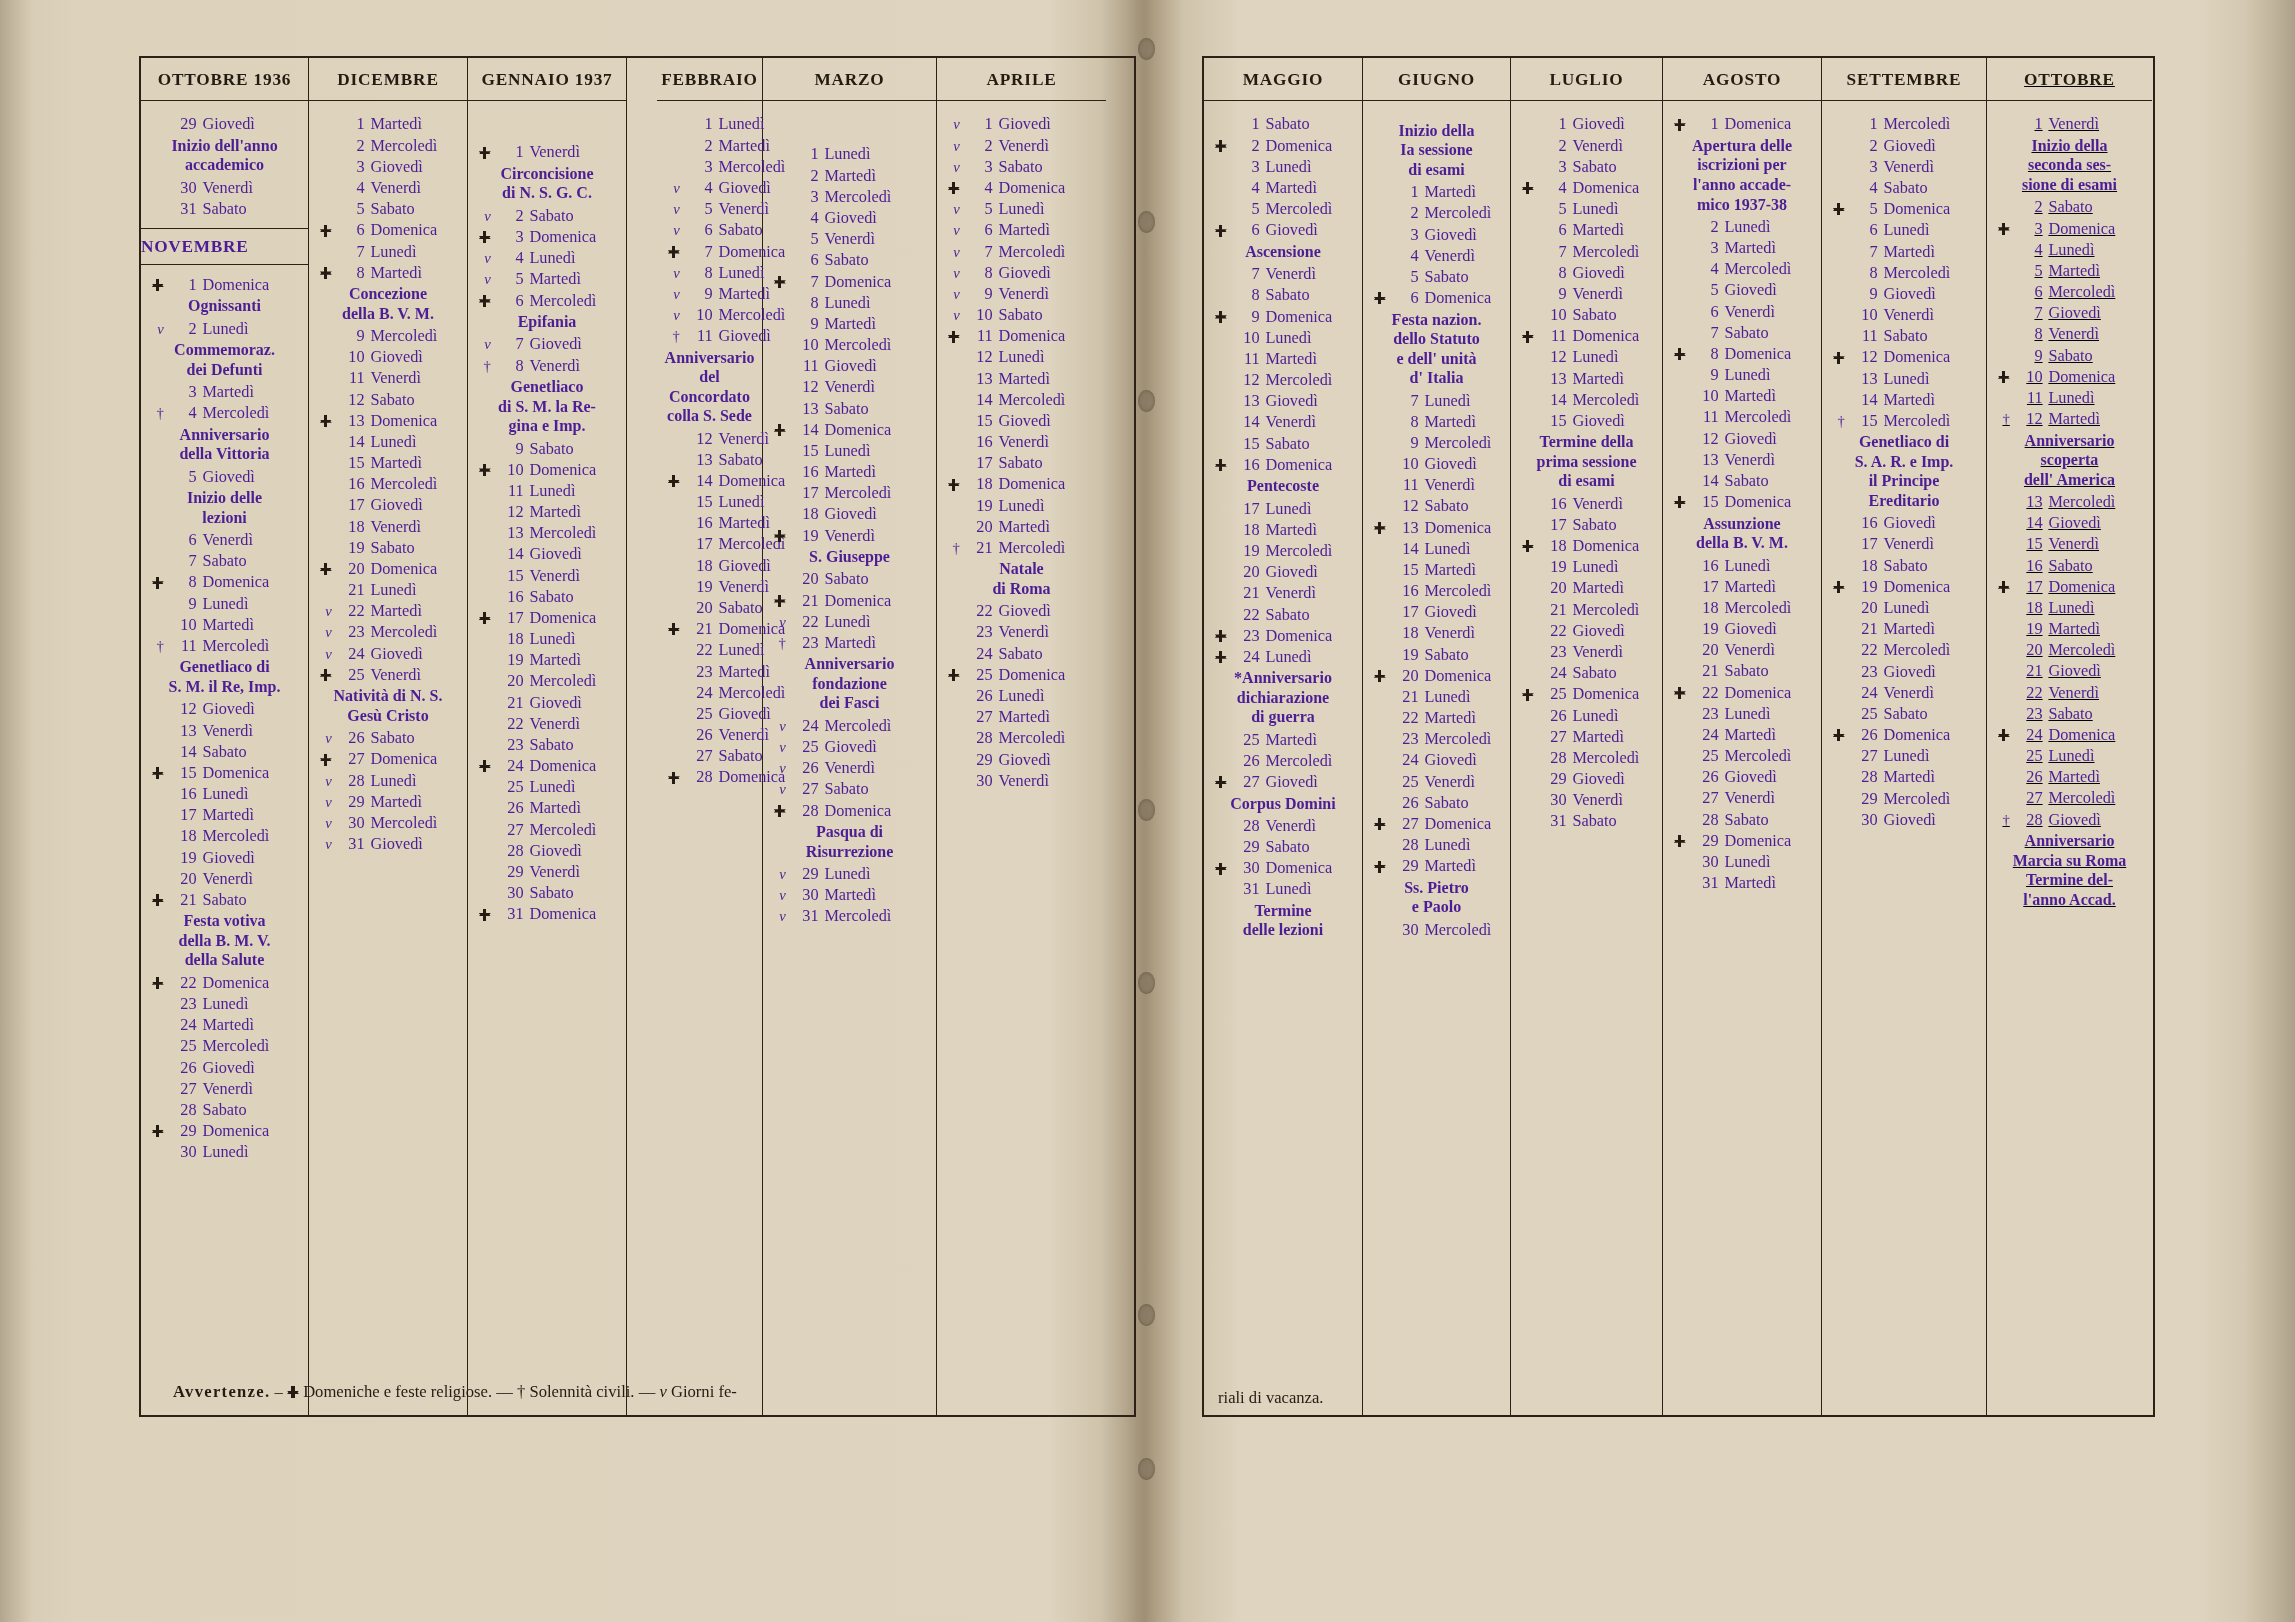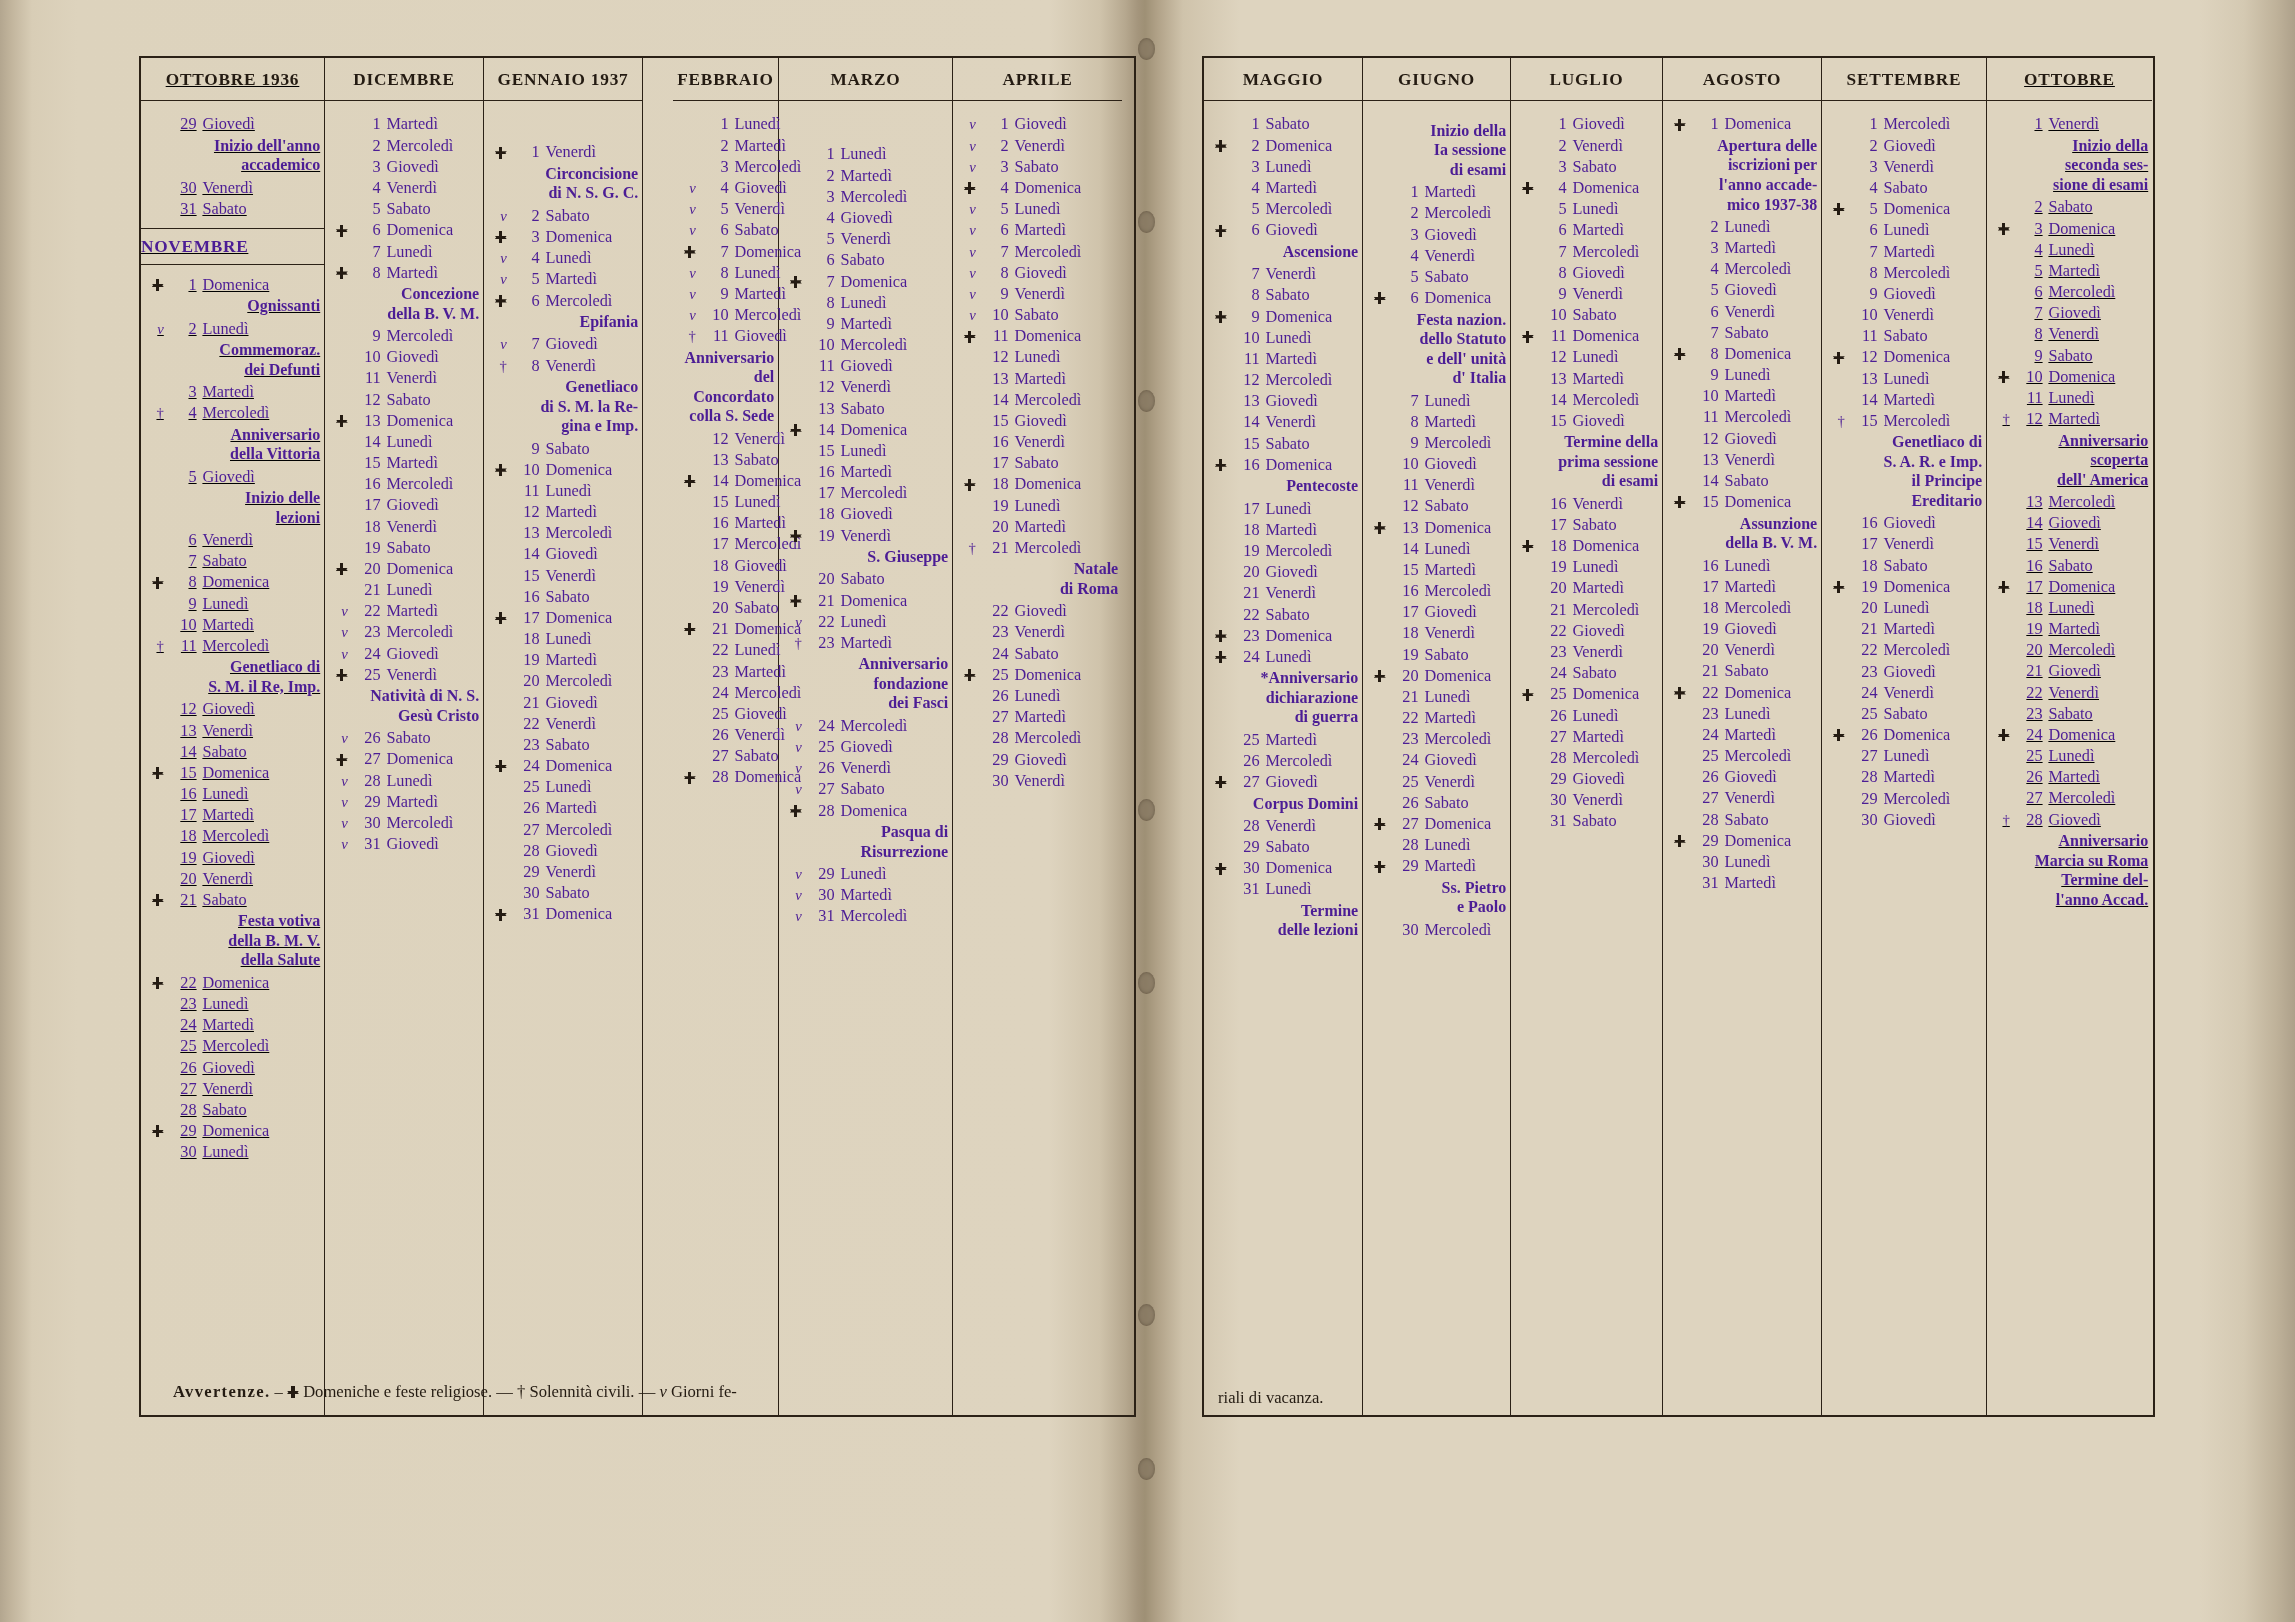--- a/index.html
+++ b/index.html
@@ -91,21 +91,21 @@
   }
   .mark.v { font-style: italic; font-family: "Liberation Serif", serif; }
   .num {
     width: 29px;
     min-width: 29px;
     text-align: right;
     padding-right: 5.8px;
   }
   .day { text-align: left; }
   .note {
-    text-align: right;
+    text-align: center;
     font-weight: bold;
     line-height: 1.22;
     padding: 1.3px 0 1.9px 0;
     white-space: normal;
     font-size: 16px;
   }
   .subhead {
     text-align: left;
     font-weight: bold;
     font-size: 17.3px;
@@ -153,21 +153,21 @@
 <div class="stitch" style="top:38px"></div>
 <div class="stitch" style="top:211px"></div>
 <div class="stitch" style="top:390px"></div>
 <div class="stitch" style="top:799px"></div>
 <div class="stitch" style="top:972px"></div>
 <div class="stitch" style="top:1304px"></div>
 <div class="stitch" style="top:1458px"></div>
 
 <div class="sheet" id="left-sheet">
   <div class="months" id="left-months">
-      <div class="month" style="width: 184px; text-decoration: underline;">
+      <div class="month" style="width: 168px;">
         <div class="m-head">OTTOBRE 1936</div>
         <div class="m-body">
           <div class="row">
             <span class="mark"></span>
             <span class="num">29</span>
             <span class="day">Giovedì</span>
           </div>
           <div class="note">Inizio dell'anno<br>accademico</div>
           <div class="row">
             <span class="mark"></span>

